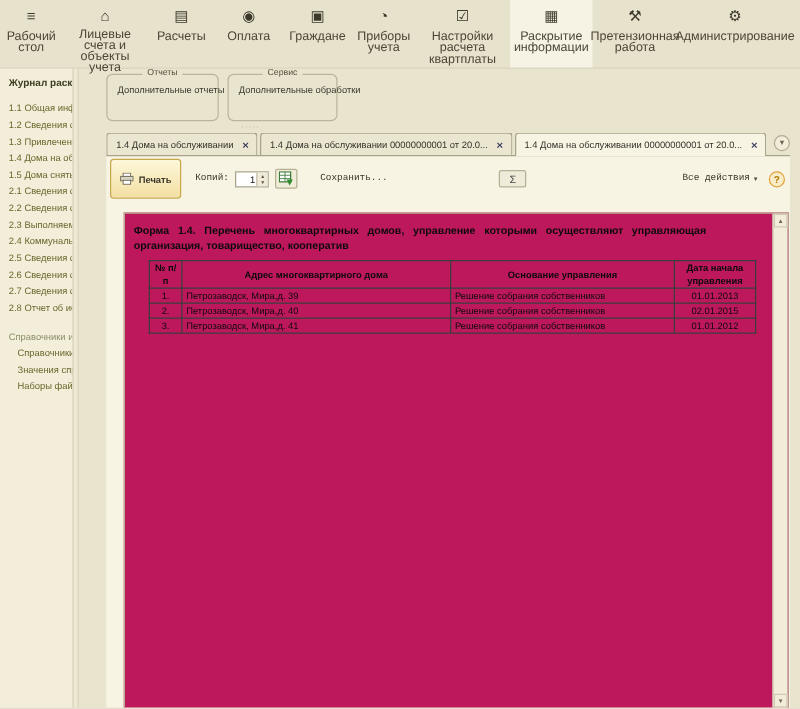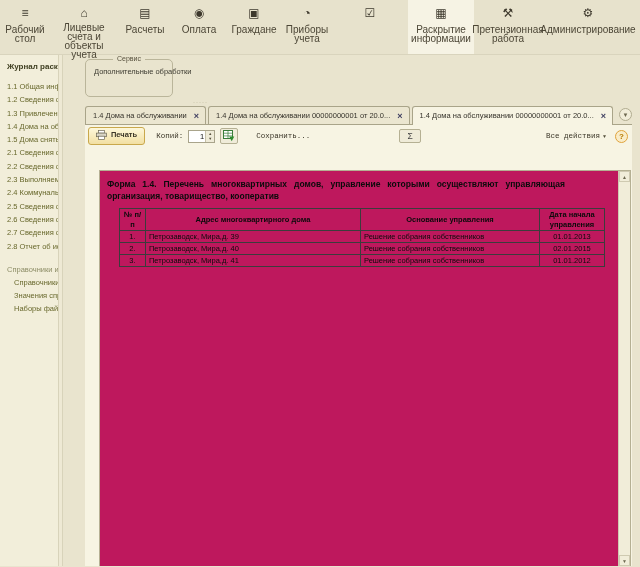--- a/index.html
+++ b/index.html
@@ -44,22 +44,22 @@
     white-space:nowrap; cursor:pointer; height:18px; }
   .tab.active { background:#f7f4e3; height:19px; margin-bottom:-1px; padding-bottom:4px; }
   .tab-close { font-size:9px; line-height:8px; color:#3c3c5e; font-weight:bold; cursor:pointer; }
   .tab-list-btn { margin-left:4px; margin-bottom:3px; width:13px; height:13px; border-radius:50%; border:1px solid #b1ac90;
     background:#f1edd9; color:#6d6850; font-size:6px; display:flex; align-items:center; justify-content:center; cursor:pointer; }
 
   
   .content { flex:1; background:#f7f4e3; border-top:1px solid #a9a489; position:relative; }
   .doc-title { padding:5px 0 3px 5px; font-size:10.5px; font-weight:bold; color:#b57900; white-space:nowrap; }
   .toolbar { display:flex; align-items:center; gap:5px; padding:2px 4px 4px 3px; }
-  .btn-print { display:flex; gap:4px; background:linear-gradient(#fdf7da,#f2dfa2);
-    border:1px solid #c9a84c; border-radius:3px; padding:2px 7px; height:18px; cursor:pointer; }
+  .btn-print { display:flex; align-items:center; gap:4px; background:linear-gradient(#fdf7da,#f2dfa2);
+    border:1px solid #c9a84c; border-radius:3px; padding:2px 7px; height:32px; cursor:pointer; }
   .btn-print span { font-size:7.5px; font-weight:bold; color:#3a3527; }
   .lbl { font-size:7.5px; color:#3a3527;font-family:Liberation Mono, monospace; }
   .copies-lbl { margin-left:6px; }
   .spinner { display:flex; border:1px solid #a9a48b; background:#fff; height:13px; width:27px; }
   .spin-val { flex:1; font-size:7.5px; text-align:right; padding:1px 1px 0 0; color:#111; }
   .spin-btns { width:9px; display:flex; flex-direction:column; border-left:1px solid #c5c0a8; background:#efebd8; }
   .spin-btns div { flex:1; font-size:4px; line-height:5px; text-align:center; color:#55503c; cursor:pointer; }
   .btn-icon { border:1px solid #b5b093; background:#f0ecd9; border-radius:2px; height:16px; width:18px;
     display:flex; align-items:center; justify-content:center; cursor:pointer; }
   .save-lbl { cursor:pointer;margin-left:13px; }
@@ -116,20 +116,21 @@
     <div class="nav-section w52">
       <div class="nav-icon">▣</div>
       <div class="nav-label">Граждане</div>
     </div>
     <div class="nav-section w48">
       <div class="nav-icon">◔</div>
       <div class="nav-label">Приборы учета</div>
     </div>
     <div class="nav-section w72">
       <div class="nav-icon">☑</div>
+      <div class="nav-label">Настройки расчета квартплаты</div>
     </div>
     <div class="nav-section w62 active">
       <div class="nav-icon">▦</div>
       <div class="nav-label">Раскрытие информации</div>
     </div>
     <div class="nav-section w64">
       <div class="nav-icon">⚒</div>
       <div class="nav-label">Претензионная работа</div>
     </div>
     <div class="nav-section w86">
@@ -159,20 +160,24 @@
       <div class="sb-item indent">Справочники раскрытия ...</div>
       <div class="sb-item indent">Значения справочников ...</div>
       <div class="sb-item indent">Наборы файлов</div>
     </div>
 
     <div class="splitter"></div>
 
     <div class="main">
 
       <div class="panels-row">
+        <div class="panel-box reports">
+          <div class="panel-legend">Отчеты</div>
+          <div class="panel-link">Дополнительные отчеты</div>
+        </div>
         <div class="panel-box service">
           <div class="panel-legend">Сервис</div>
           <div class="panel-link">Дополнительные обработки</div>
         </div>
       </div>
       <div class="grip">
           <span class="grip-dots">·····</span>
         </div>
 
       <div class="tab-bar">

